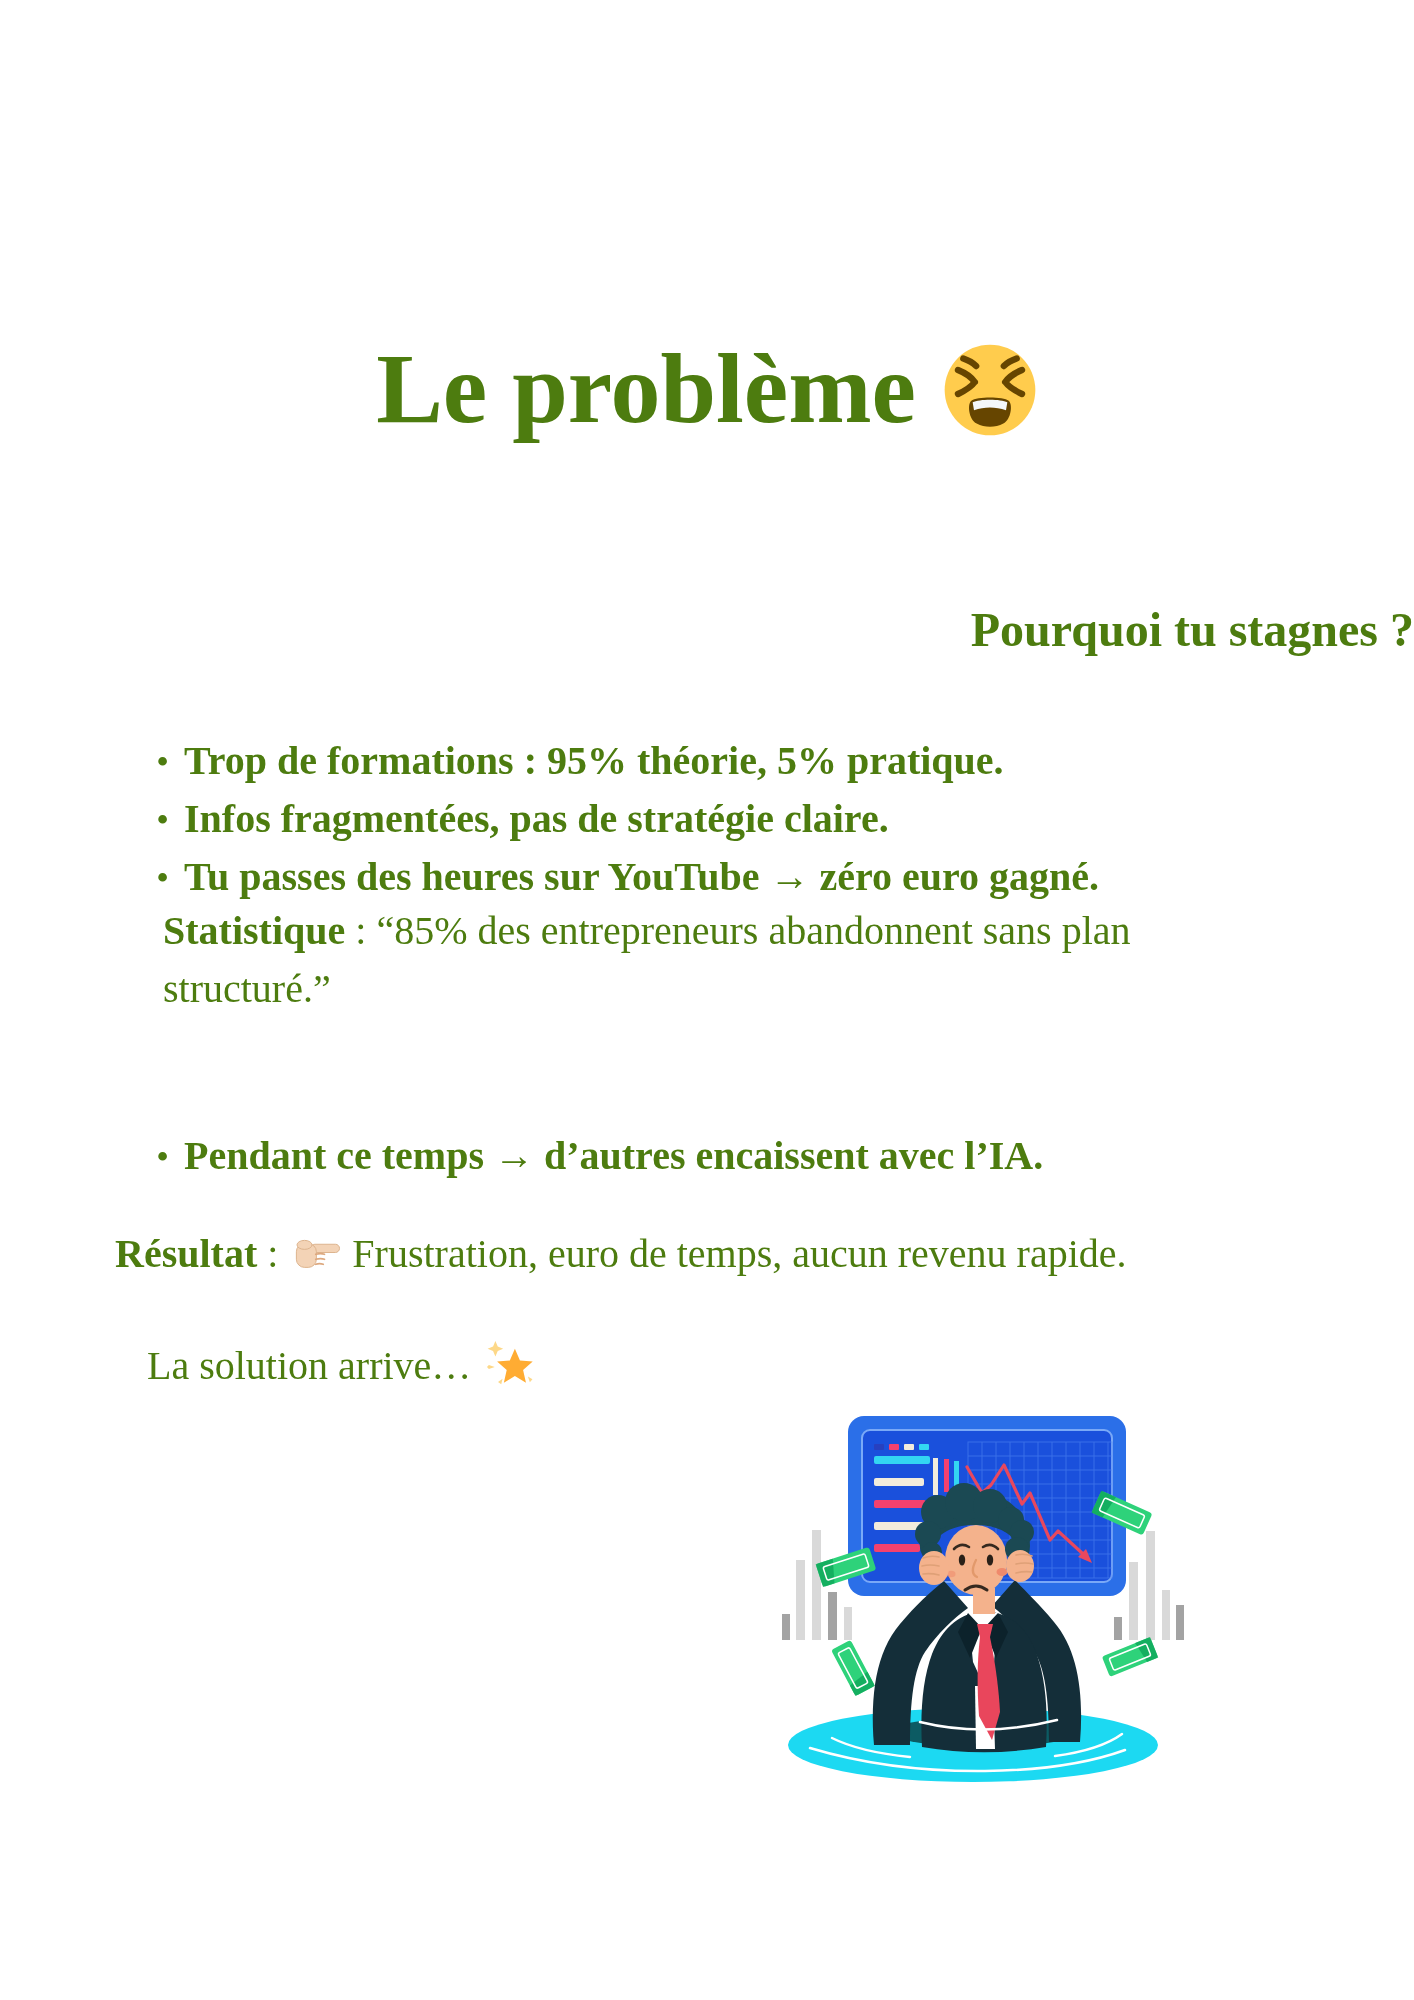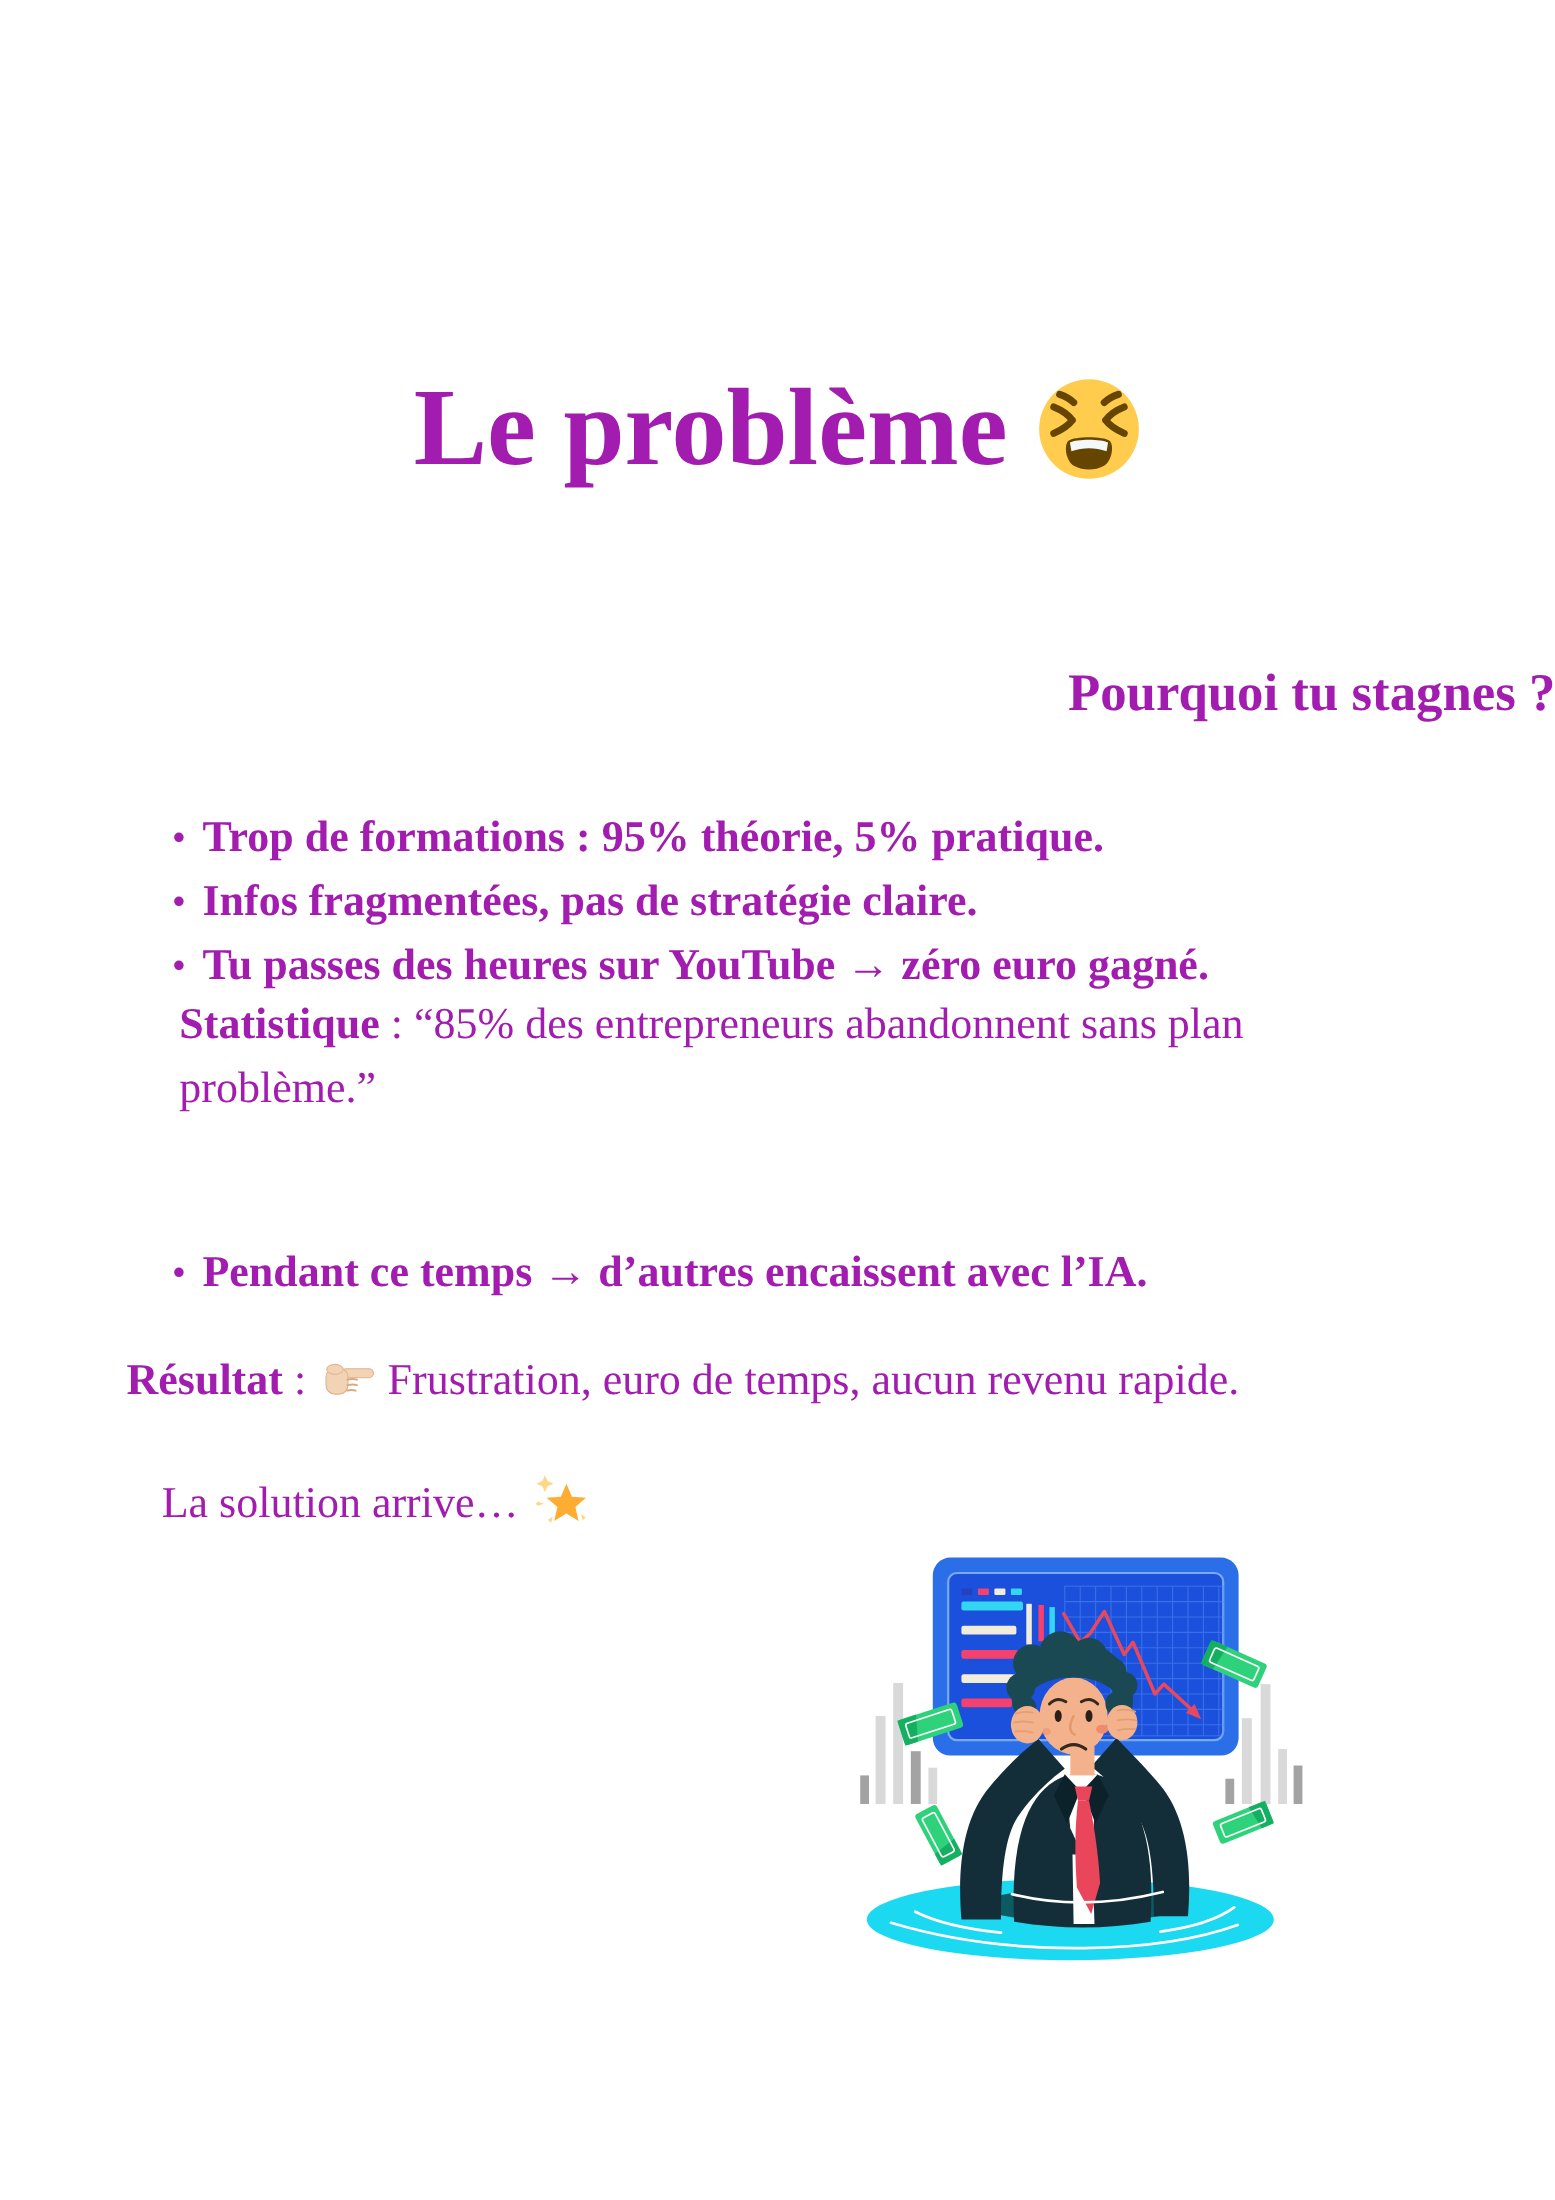--- a/index.html
+++ b/index.html
@@ -2,21 +2,21 @@
 <html lang="fr" style="--screen-frame: #2B6FE8; --screen-panel: #1A50DC; --screen-seam: #7AA9F7; --grid-line: #4F84F0; --chart-line: #E8485E; --bar-cyan: #33D6F2; --bar-cream: #F2ECDC; --bar-pink: #F4416E; --dash-blue: #2740C0; --money-green: #2ED27A; --money-green-dark: #0FA95C; --suit: #142E39; --lapel: #0C222B; --hair: #1B4953; --skin: #F4B28C; --blush: #EF8A6C; --tie: #E9465C; --shirt: #FFFFFF; --water: #1CD9F2; --water-shadow: #0C5B63; --gray-bar-light: #D9D9D9; --gray-bar-dark: #A3A3A3;"><head>
 <meta charset="utf-8">
 <style>
   html,body{margin:0;padding:0;background:#888;}
   .page{
     position:relative;
     width:1414px;height:2000px;
     margin:0 auto;
     background:#ffffff;
     font-family:"Liberation Serif","DejaVu Serif",serif;
-    color:#a21caf;
+    color:#4d7c0f;
     overflow:hidden;
   }
   .title{
     position:absolute;top:272px;left:0;width:100%;
     text-align:center;
     font-size:100px;line-height:100px;font-weight:bold;
     white-space:nowrap;
   }
   .title .emoji{
     display:inline-block;width:96px;height:96px;
@@ -78,21 +78,21 @@
   <h2 class="subtitle">Pourquoi tu stagnes ?</h2>
 
   <ul class="bullets bullets-1 body-block">
     <li>Trop de formations : 95% théorie, 5% pratique.</li>
     <li>Infos fragmentées, pas de stratégie claire.</li>
     <li>Tu passes des heures sur YouTube → zéro euro gagné.</li>
   </ul>
 
   <p class="stat body-block">
     <span class="label">Statistique</span><span> : </span><span>“85% des entrepreneurs abandonnent sans plan</span><br>
-    <span>problème.”</span>
+    <span>structuré.”</span>
   </p>
 
   <ul class="bullets bullets-2 body-block">
     <li>Pendant ce temps → d’autres encaissent avec l’IA.</li>
   </ul>
 
   <p class="result body-block">
     <span class="label">Résultat</span><span> : </span><span class="inline-icon hand-icon">
       <svg viewBox="0 0 40 32" width="50" height="40" aria-hidden="true">
         <g fill="#F3D3B6" stroke="#DDB48E" stroke-width="0.8">

